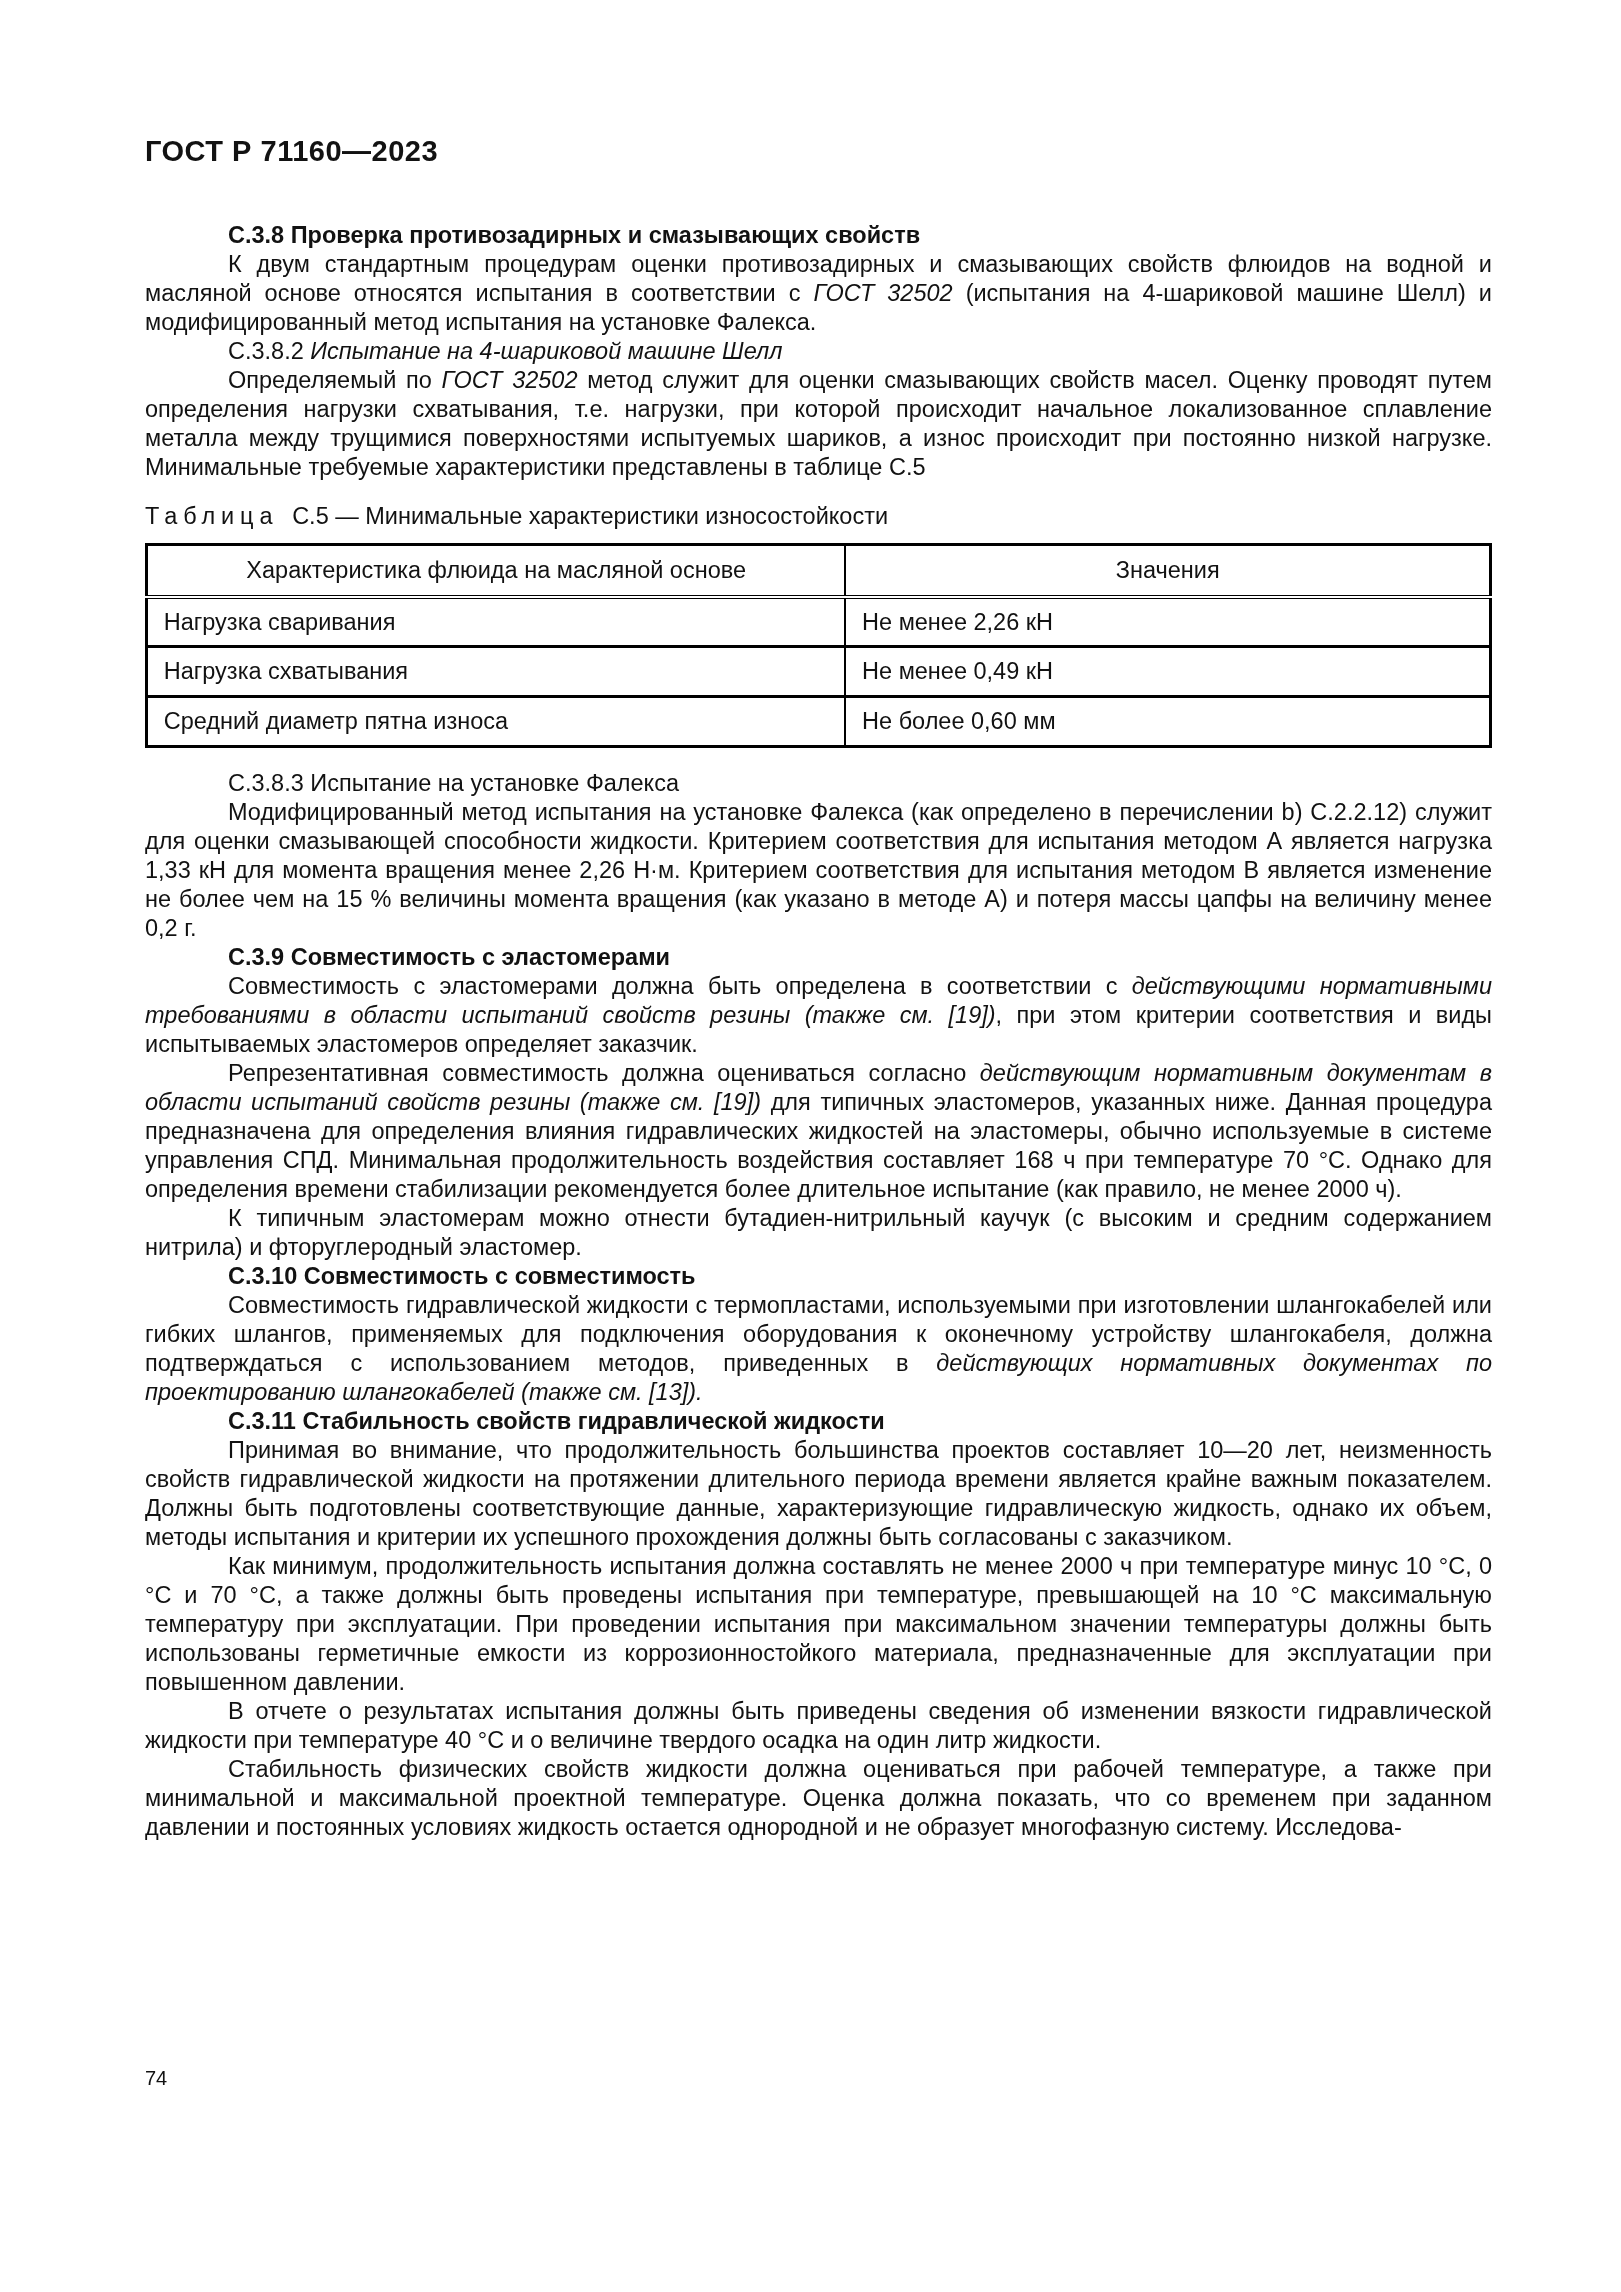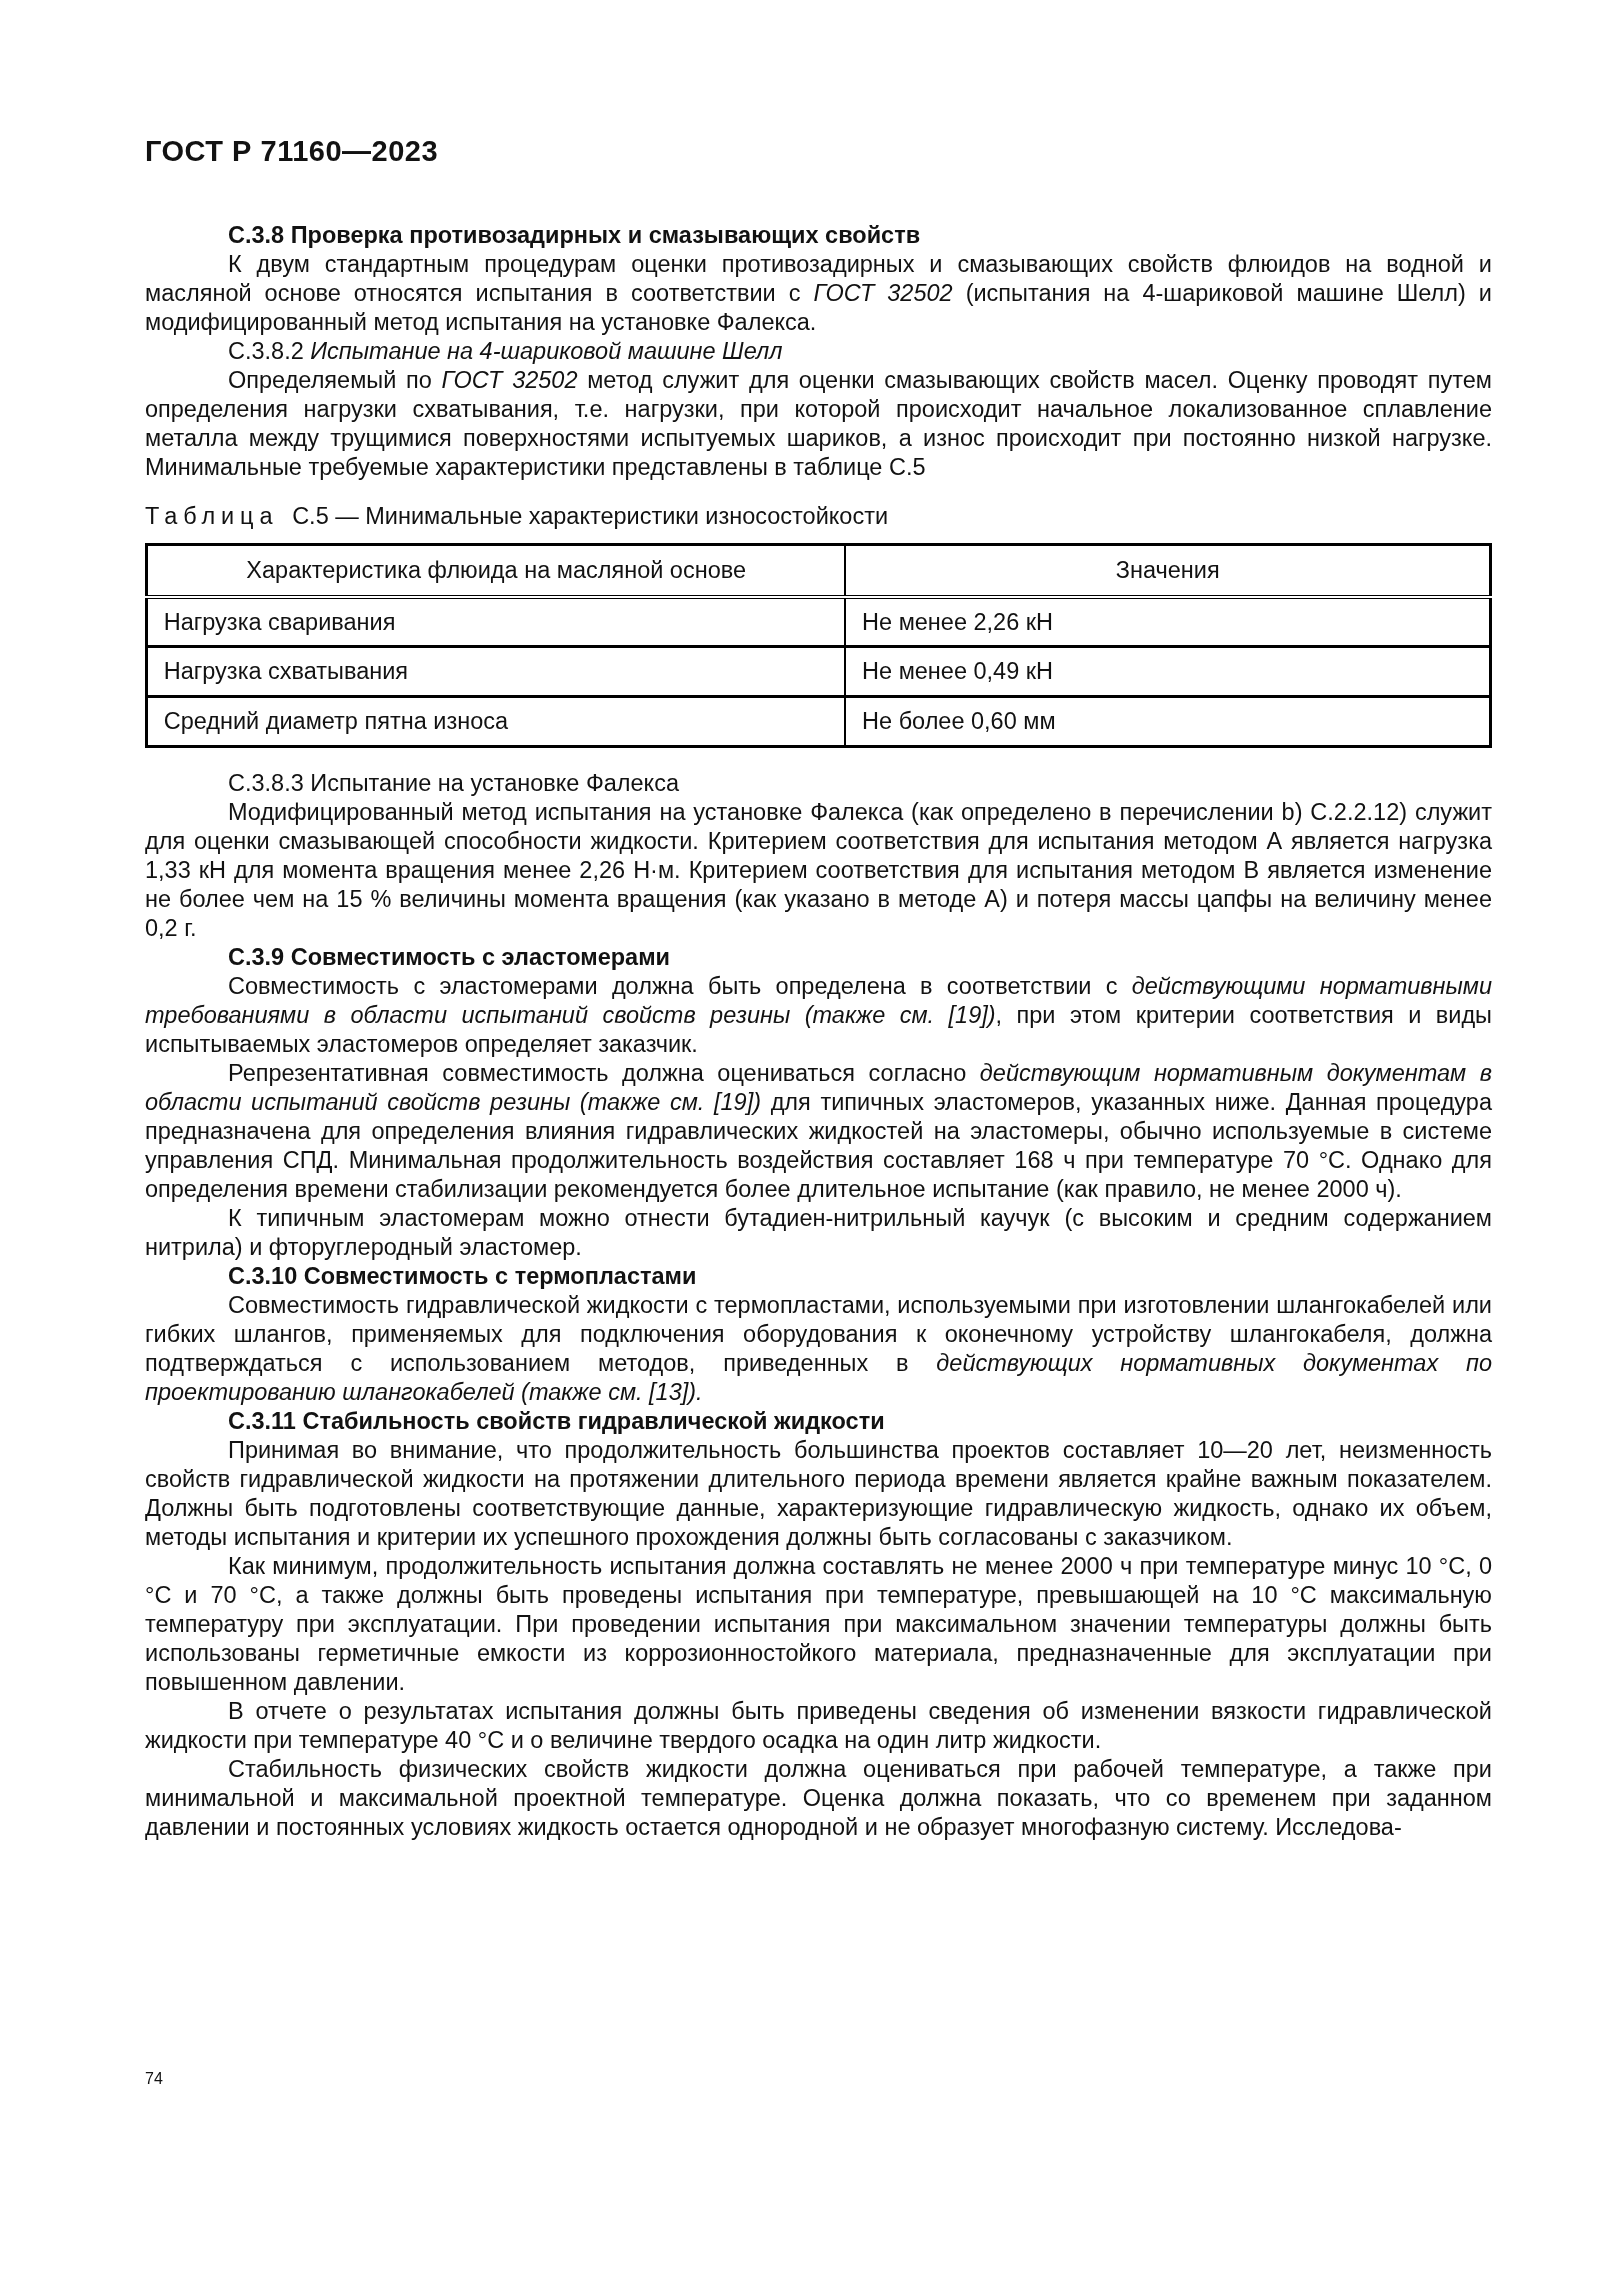--- a/index.html
+++ b/index.html
@@ -74,21 +74,21 @@
     vertical-align: middle;
     padding: 8.8px 15.7px;
   }
   .c5-table td.cell-value {
     text-align: left;
   }
   .page-number {
     position: absolute;
     left: 145px;
     top: 2064px;
-    font-size: 16px;
+    font-size: 20px;
   }
 </style>
 </head>
 <body>
 
 <div class="page">
 
   <header class="doc-header">
     <span class="doc-code">ГОСТ Р 71160—2023</span>
   </header>
@@ -133,21 +133,21 @@
         </tbody>
     </table>
 
     <div id="blocks-after">
         <p class="block para"><span>С.3.8.3 Испытание на установке Фалекса</span></p>
         <p class="block para"><span>Модифицированный метод испытания на установке Фалекса (как определено в перечислении b) С.2.2.12) служит для оценки смазывающей способности жидкости. Критерием соответствия для испытания методом А является нагрузка 1,33 кН для момента вращения менее 2,26 Н·м. Критерием соответствия для испытания методом В является изменение не более чем на 15 % величины момента вращения (как указано в методе А) и потеря массы цапфы на величину менее 0,2 г.</span></p>
         <p class="block heading"><span>С.3.9 Совместимость с эластомерами</span></p>
         <p class="block para"><span>Совместимость с эластомерами должна быть определена в соответствии с </span><span class="italic">действующими нормативными требованиями в области испытаний свойств резины (также см. [19])</span><span>, при этом критерии соответствия и виды испытываемых эластомеров определяет заказчик.</span></p>
         <p class="block para"><span>Репрезентативная совместимость должна оцениваться согласно </span><span class="italic">действующим нормативным документам в области испытаний свойств резины (также см. [19])</span><span> для типичных эластомеров, указанных ниже. Данная процедура предназначена для определения влияния гидравлических жидкостей на эластомеры, обычно используемые в системе управления СПД. Минимальная продолжительность воздействия составляет 168 ч при температуре 70 °С. Однако для определения времени стабилизации рекомендуется более длительное испытание (как правило, не менее 2000 ч).</span></p>
         <p class="block para"><span>К типичным эластомерам можно отнести бутадиен-нитрильный каучук (с высоким и средним содержанием нитрила) и фторуглеродный эластомер.</span></p>
-        <p class="block heading"><span>С.3.10 Совместимость с термопластами</span></p>
+        <p class="block heading"><span>С.3.10 Совместимость с совместимость</span></p>
         <p class="block para"><span>Совместимость гидравлической жидкости с термопластами, используемыми при изготовлении шлангокабелей или гибких шлангов, применяемых для подключения оборудования к оконечному устройству шлангокабеля, должна подтверждаться с использованием методов, приведенных в </span><span class="italic">действующих нормативных документах по проектированию шлангокабелей (также см. [13]).</span></p>
         <p class="block heading"><span>С.3.11 Стабильность свойств гидравлической жидкости</span></p>
         <p class="block para"><span>Принимая во внимание, что продолжительность большинства проектов составляет 10—20 лет, неизменность свойств гидравлической жидкости на протяжении длительного периода времени является крайне важным показателем. Должны быть подготовлены соответствующие данные, характеризующие гидравлическую жидкость, однако их объем, методы испытания и критерии их успешного прохождения должны быть согласованы с заказчиком.</span></p>
         <p class="block para"><span>Как минимум, продолжительность испытания должна составлять не менее 2000 ч при температуре минус 10 °С, 0 °С и 70 °С, а также должны быть проведены испытания при температуре, превышающей на 10 °С максимальную температуру при эксплуатации. При проведении испытания при максимальном значении температуры должны быть использованы герметичные емкости из коррозионностойкого материала, предназначенные для эксплуатации при повышенном давлении.</span></p>
         <p class="block para"><span>В отчете о результатах испытания должны быть приведены сведения об изменении вязкости гидравлической жидкости при температуре 40 °С и о величине твердого осадка на один литр жидкости.</span></p>
         <p class="block para"><span>Стабильность физических свойств жидкости должна оцениваться при рабочей температуре, а также при минимальной и максимальной проектной температуре. Оценка должна показать, что со временем при заданном давлении и постоянных условиях жидкость остается однородной и не образует многофазную систему. Исследова-</span></p>
       </div>
 
   </main>
 

